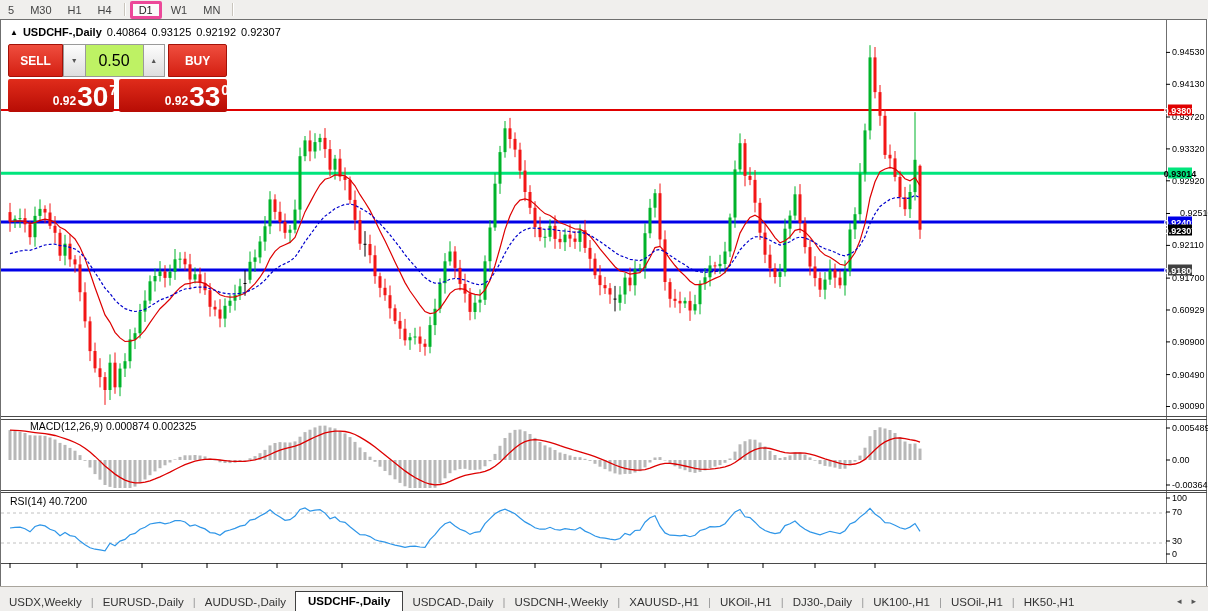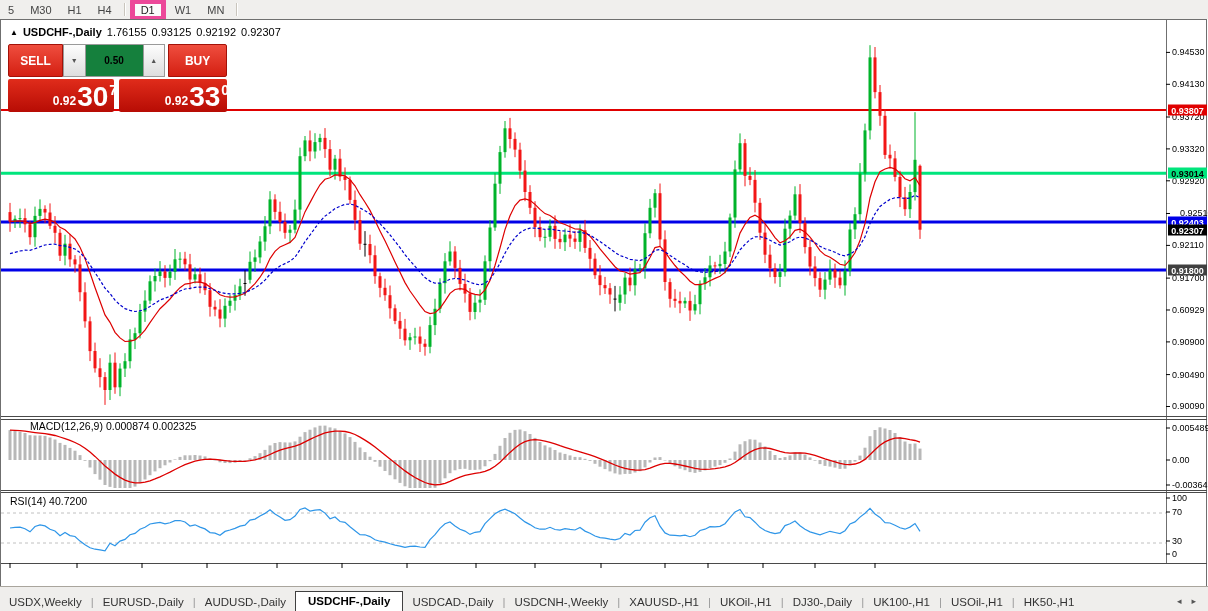--- a/index.html
+++ b/index.html
@@ -1,50 +1,50 @@
 <!DOCTYPE html>
 <html><head>
 <meta charset="utf-8">
 <style>
   html,body{margin:0;padding:0;background:#d4d0c8;font-family:"Liberation Sans",sans-serif;}
   #app{position:relative;width:1208px;height:611px;background:#fff;overflow:hidden;}
   
   #tf-bar{position:absolute;left:0;top:0;width:1208px;height:19px;background:#f0efed;
     border-bottom:1px solid #b8b4ac;display:flex;align-items:center;font-size:11px;color:#444;}
   .tf-item{padding:1px 7px;margin:0 1px;cursor:default;}
-  .tf-item.active{background:#fbfbfb;border:5px solid #ec4899;border-radius:2px;padding:0 6px;color:#222;}
+  .tf-item.active{background:#fbfbfb;border:3px solid #ec4899;border-radius:2px;padding:0 6px;color:#222;}
   .tf-sep{width:1px;height:13px;background:#c9c5bd;margin:0 4px;box-shadow:1px 0 0 #fff;}
   
   #chart-win{position:absolute;left:0;top:19px;width:1208px;height:567px;background:#fff;}
   #plot-svg{position:absolute;left:0;top:0;}
   #ohlc-header{position:absolute;left:10px;top:7px;font-size:11px;color:#000;display:flex;gap:5px;align-items:center;}
   #ohlc-header .tri{font-size:8px;}
   #ohlc-header b{font-weight:bold;}
   
   #trade-panel{position:absolute;left:8px;top:25px;width:219px;}
   #tp-row1{display:flex;height:33px;}
   .tp-btn{background:linear-gradient(#ef4e3e,#d41f12);color:#fff;font-size:12px;font-weight:bold;
     display:flex;align-items:center;justify-content:center;border:1px solid #a31108;cursor:pointer;}
   #sell-btn{width:54px;border-radius:2px 0 0 2px;}
   #buy-btn{width:58px;margin-left:3px;border-radius:0 2px 2px 0;}
   .spin-btn{width:21px;background:linear-gradient(#fdfdfd,#dedede);border:1px solid #9a9a9a;color:#555;
     font-size:7px;display:flex;align-items:center;justify-content:center;cursor:pointer;}
-  #vol-box{width:58px;background:#15803d;border:1px solid #9a9a9a;border-left:none;border-right:none;
-    font-size:10px;color:#000;display:flex;align-items:center;justify-content:center;font-weight:bold;}
+  #vol-box{width:58px;background:#bef264;border:1px solid #9a9a9a;border-left:none;border-right:none;
+    font-size:16px;color:#000;display:flex;align-items:center;justify-content:center;}
   #tp-row2{display:flex;margin-top:2px;height:33px;}
   .px-panel{background:linear-gradient(#e02c1b,#b70c04);color:#fff;display:flex;align-items:flex-end;
     justify-content:center;padding-bottom:2px;cursor:pointer;}
   #sell-px{width:106px;border-radius:2px;}
   #buy-px{width:108px;margin-left:5px;border-radius:2px;}
   .px-small{font-size:12px;font-weight:bold;margin-bottom:2px;margin-left:48px;}
   .px-big{font-size:28px;font-weight:bold;line-height:26px;margin:0 1px;}
   .px-sup{font-size:14px;font-weight:bold;align-self:flex-start;margin-top:3px;}
   
   .ax-label{position:absolute;left:1172px;font-size:9px;color:#000;transform:translateY(-50%);white-space:nowrap;}
-  .px-badge{position:absolute;left:1168px;width:39px;height:11px;font-size:9px;font-weight:bold;
+  .px-badge{position:absolute;left:1168px;width:24px;height:11px;font-size:9px;font-weight:bold;
     display:flex;align-items:center;justify-content:center;transform:translateY(-50%);z-index:3;}
   .date-label{position:absolute;top:567px;font-size:9px;color:#000;transform:translateX(-50%);white-space:nowrap;}
   .ind-header{position:absolute;font-size:10.5px;color:#000;}
   
   #tab-bar{position:absolute;left:0;top:586px;width:1208px;height:25px;background:#efeeec;
     border-top:1px solid #a9a59d;display:flex;align-items:flex-end;font-size:11.5px;color:#333;}
   .tab{padding:3px 9px 4px 9px;cursor:pointer;white-space:nowrap;}
   .tab.active{background:#fff;border:1px solid #404040;border-bottom:none;font-weight:bold;color:#000;
     padding:3px 12px 5px 12px;margin-bottom:0;}
   .tab-sep{color:#9a9a9a;padding-bottom:4px;}
@@ -670,21 +670,21 @@
           <path d="M10.0 411.1L15.0 411.3L20.0 411.6L25.0 412.1L30.0 412.9L35.0 413.6L40.0 414.2L45.0 414.7L50.0 415.5L55.0 416.5L60.0 418.0L65.0 419.6L70.0 421.4L75.0 423.5L80.0 426.0L85.0 429.2L90.0 433.0L95.0 437.4L100.0 442.1L105.0 446.9L110.0 451.1L115.0 455.1L120.0 458.4L125.0 461.1L130.0 462.8L135.0 463.8L140.0 463.8L145.0 463.2L150.0 461.8L155.0 459.9L160.0 457.8L165.0 455.5L170.0 453.1L175.0 450.5L180.0 448.0L185.0 445.7L190.0 443.8L195.0 442.2L200.0 441.1L205.0 440.4L210.0 440.2L215.0 440.4L220.0 441.0L225.0 441.6L230.0 442.1L235.0 442.4L240.0 442.4L245.0 442.3L250.0 441.7L255.0 440.8L260.0 439.4L265.0 437.7L270.0 435.5L275.0 433.2L280.0 431.2L285.0 429.6L290.0 428.4L295.0 427.2L300.0 425.3L305.0 422.9L310.0 420.4L315.0 418.0L320.0 415.8L325.0 413.9L330.0 412.8L335.0 412.1L340.0 412.1L345.0 412.5L350.0 413.7L355.0 415.5L360.0 418.1L365.0 421.1L370.0 424.4L375.0 428.1L380.0 432.0L385.0 436.0L390.0 440.1L395.0 444.1L400.0 448.1L405.0 451.9L410.0 455.4L415.0 458.5L420.0 461.1L425.0 463.5L430.0 465.0L435.0 465.8L440.0 465.5L445.0 464.3L450.0 462.3L455.0 460.1L460.0 458.1L465.0 456.4L470.0 455.3L475.0 454.4L480.0 453.7L485.0 452.4L490.0 450.3L495.0 447.2L500.0 443.2L505.0 438.3L510.0 433.4L515.0 428.9L520.0 425.2L525.0 422.6L530.0 421.1L535.0 420.7L540.0 421.1L545.0 422.2L550.0 423.4L555.0 424.9L560.0 426.7L565.0 428.3L570.0 429.9L575.0 431.5L580.0 432.9L585.0 434.3L590.0 435.8L595.0 437.6L600.0 439.6L605.0 441.7L610.0 443.9L615.0 446.0L620.0 447.9L625.0 449.3L630.0 450.4L635.0 451.0L640.0 451.2L645.0 450.7L650.0 449.2L655.0 447.1L660.0 445.3L665.0 444.4L670.0 444.4L675.0 445.0L680.0 445.9L685.0 447.0L690.0 448.2L695.0 449.4L700.0 450.1L705.0 450.3L710.0 450.1L715.0 449.6L720.0 448.9L725.0 447.9L730.0 446.2L735.0 443.5L740.0 439.9L745.0 436.3L750.0 433.1L755.0 430.6L760.0 429.2L765.0 428.9L770.0 429.5L775.0 430.8L780.0 432.4L785.0 433.6L790.0 434.1L795.0 434.0L800.0 433.9L805.0 434.2L810.0 435.1L815.0 436.4L820.0 438.1L825.0 439.9L830.0 441.4L835.0 442.9L840.0 444.3L845.0 445.4L850.0 445.6L855.0 445.0L860.0 443.3L865.0 440.4L870.0 435.7L875.0 430.8L880.0 426.3L885.0 422.9L890.0 420.6L895.0 419.2L900.0 419.0L905.0 419.7L910.0 420.7L915.0 421.5L920.0 423.1" fill="none" stroke="#dd0000" stroke-width="1.3"></path>
           <line x1="1" y1="494.0" x2="1166" y2="494.0" stroke="#c0c0c0" stroke-dasharray="3,3"></line>
           <line x1="1" y1="524.0" x2="1166" y2="524.0" stroke="#c0c0c0" stroke-dasharray="3,3"></line>
           <path d="M10.0 509.0L15.0 508.4L20.0 508.2L25.0 509.8L30.0 512.8L35.0 507.5L40.0 505.9L45.0 506.9L50.0 510.3L55.0 512.0L60.0 516.8L65.0 513.5L70.0 516.6L75.0 517.5L80.0 522.1L85.0 525.8L90.0 528.7L95.0 530.2L100.0 530.9L105.0 531.9L110.0 524.2L115.0 526.7L120.0 522.1L125.0 520.4L130.0 515.7L135.0 514.4L140.0 510.2L145.0 508.3L150.0 505.0L155.0 504.2L160.0 503.4L165.0 504.9L170.0 503.8L175.0 501.6L180.0 501.5L185.0 503.0L190.0 507.0L195.0 505.8L200.0 508.1L205.0 509.9L210.0 513.6L215.0 514.2L220.0 516.2L225.0 512.4L230.0 511.0L235.0 509.4L240.0 507.1L245.0 506.2L250.0 501.1L255.0 500.1L260.0 497.0L265.0 494.4L270.0 490.7L275.0 494.9L280.0 498.0L285.0 501.3L290.0 500.7L295.0 497.1L300.0 490.5L305.0 489.0L310.0 492.1L315.0 491.2L320.0 490.7L325.0 494.1L330.0 499.7L335.0 498.0L340.0 502.5L345.0 503.3L350.0 507.8L355.0 511.7L360.0 515.7L365.0 515.8L370.0 517.6L375.0 520.7L380.0 522.2L385.0 523.2L390.0 524.8L395.0 526.2L400.0 527.1L405.0 528.4L410.0 527.3L415.0 527.1L420.0 528.0L425.0 528.4L430.0 520.6L435.0 515.7L440.0 509.3L445.0 504.8L450.0 503.0L455.0 506.9L460.0 510.2L465.0 512.1L470.0 515.4L475.0 513.3L480.0 512.6L485.0 504.7L490.0 499.6L495.0 494.7L500.0 491.9L505.0 490.1L510.0 492.4L515.0 494.7L520.0 499.0L525.0 502.9L530.0 505.6L535.0 508.7L540.0 510.2L545.0 510.2L550.0 508.3L555.0 510.5L560.0 511.1L565.0 509.6L570.0 510.4L575.0 511.0L580.0 508.5L585.0 512.1L590.0 514.2L595.0 517.0L600.0 518.6L605.0 519.1L610.0 520.1L615.0 520.8L620.0 519.5L625.0 514.4L630.0 516.0L635.0 511.5L640.0 511.2L645.0 503.2L650.0 498.8L655.0 496.7L660.0 507.2L665.0 513.9L670.0 516.2L675.0 516.4L680.0 516.8L685.0 516.2L690.0 517.7L695.0 516.2L700.0 511.5L705.0 510.2L710.0 507.7L715.0 507.9L720.0 507.4L725.0 504.7L730.0 498.7L735.0 492.9L740.0 490.5L745.0 497.8L750.0 498.6L755.0 503.2L760.0 508.3L765.0 511.5L770.0 513.4L775.0 514.6L780.0 513.7L785.0 506.6L790.0 504.8L795.0 502.0L800.0 506.8L805.0 510.3L810.0 512.9L815.0 514.4L820.0 515.8L825.0 514.0L830.0 512.3L835.0 513.5L840.0 514.6L845.0 511.7L850.0 505.0L855.0 502.9L860.0 498.1L865.0 494.2L870.0 489.4L875.0 495.0L880.0 498.4L885.0 503.6L890.0 504.0L895.0 506.3L900.0 508.8L905.0 510.2L910.0 508.1L915.0 504.5L920.0 512.4" fill="none" stroke="#2f96e8" stroke-width="1.2"></path>
         </svg>
       </div>
 
     <div id="ohlc-header">
       <span class="tri">▲</span>
       <b>USDCHF-,Daily</b>
-      <span>1.76155</span>
+      <span>0.40864</span>
       <span>0.93125</span>
       <span>0.92192</span>
       <span>0.92307</span>
     </div>
 
     <div id="trade-panel">
       <div id="tp-row1">
         <div class="tp-btn" id="sell-btn">SELL</div>
         <div class="spin-btn">▼</div>
         <div id="vol-box">0.50</div>

